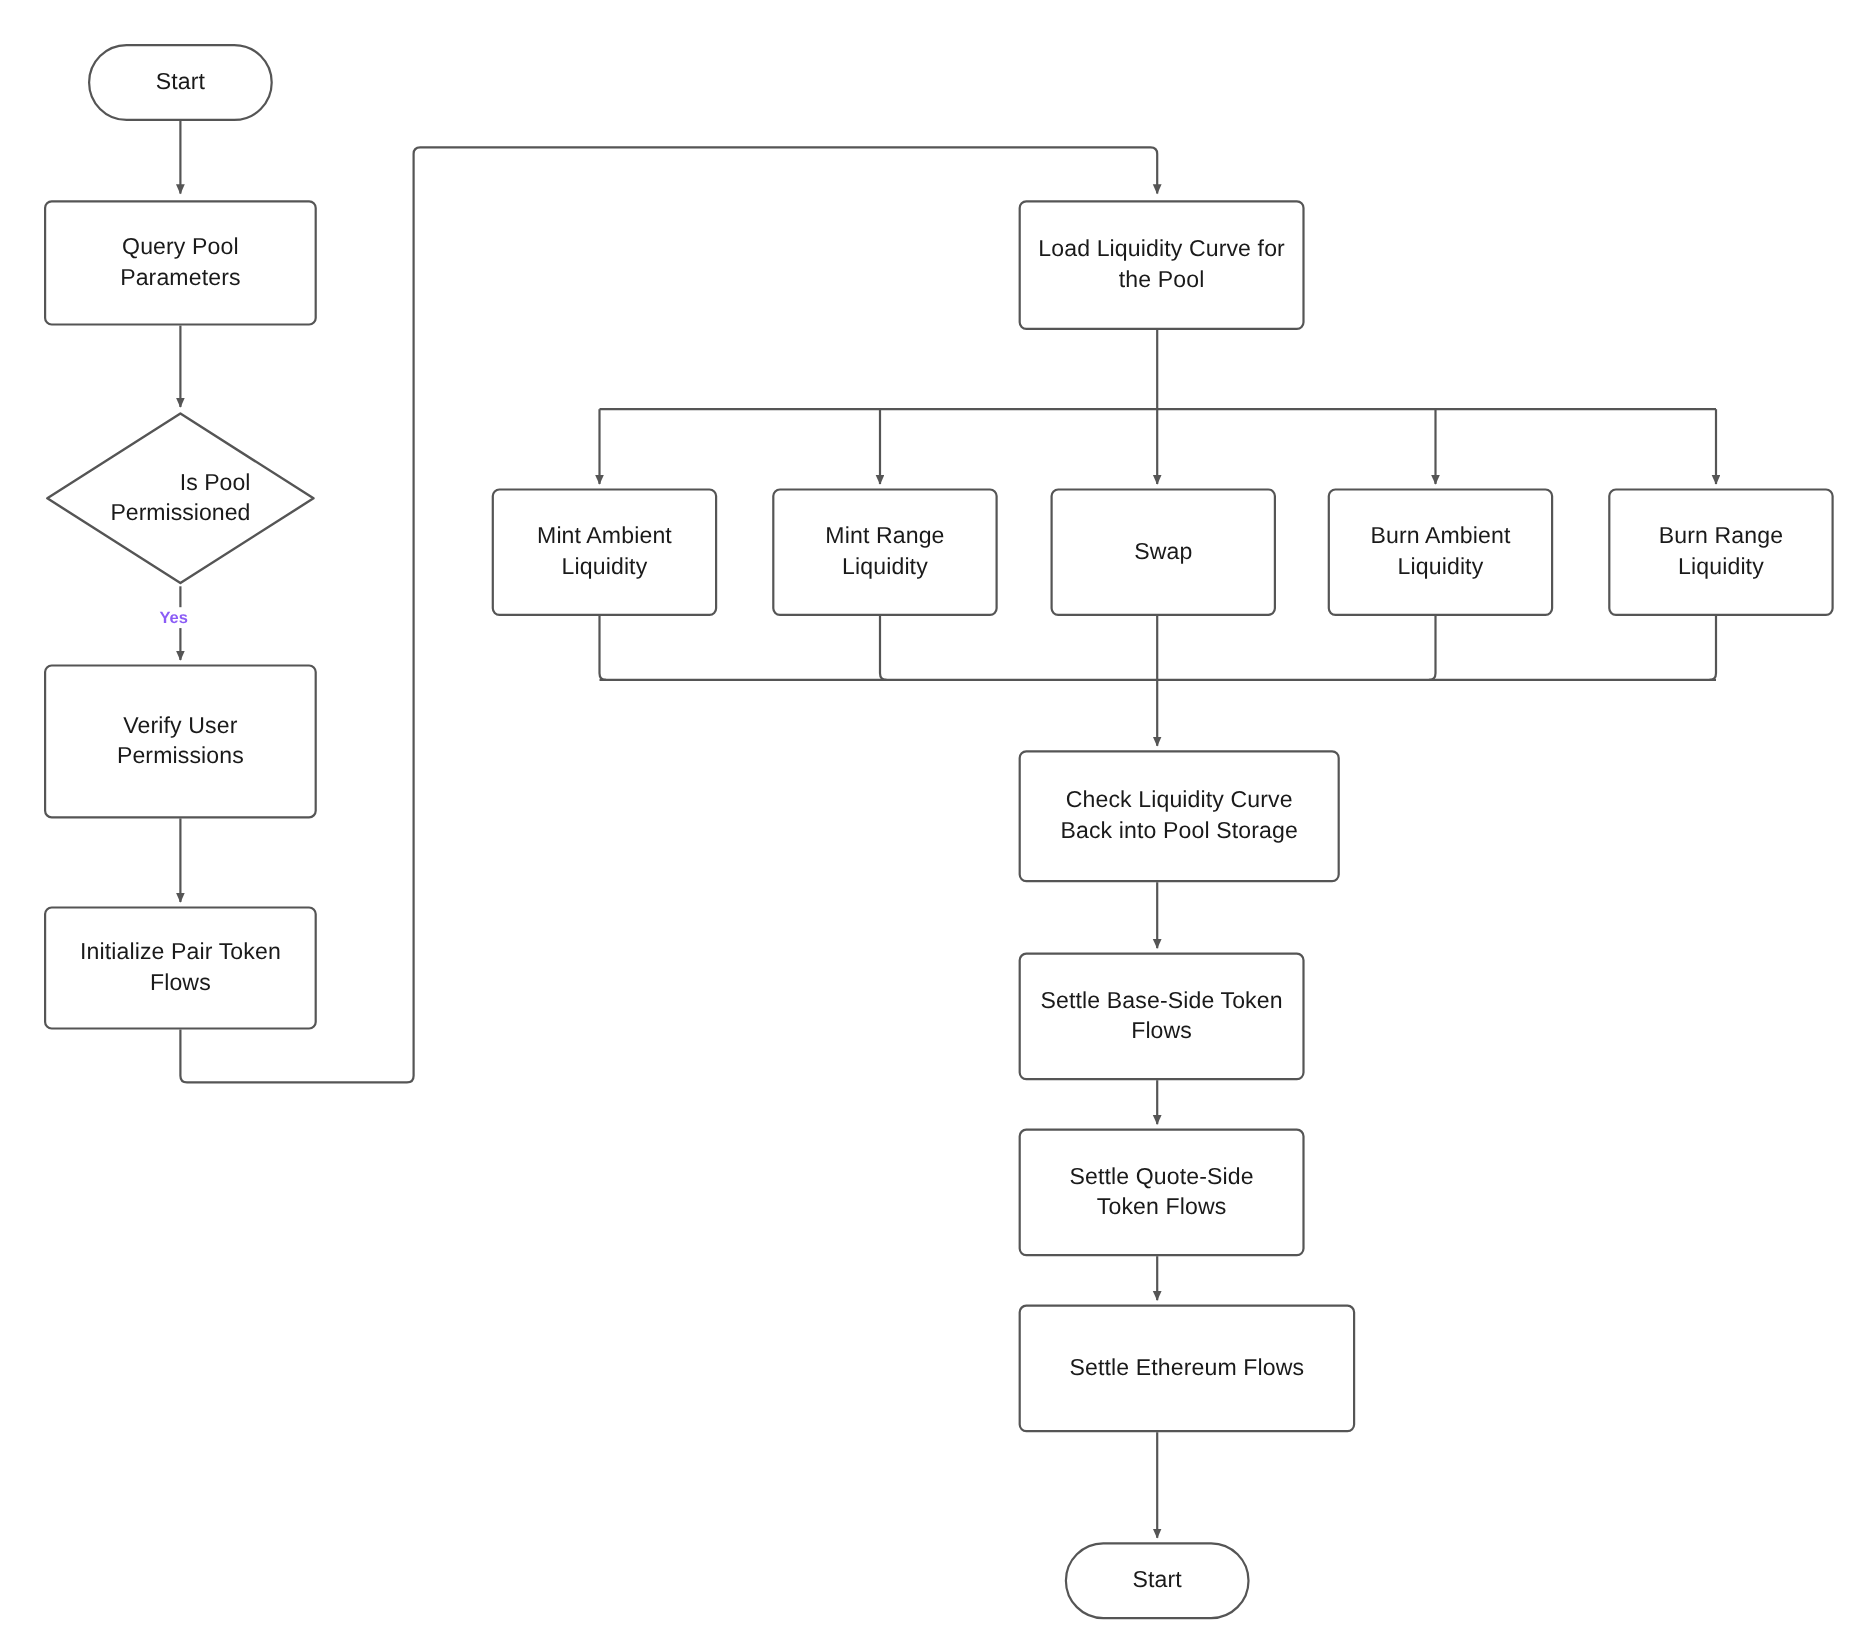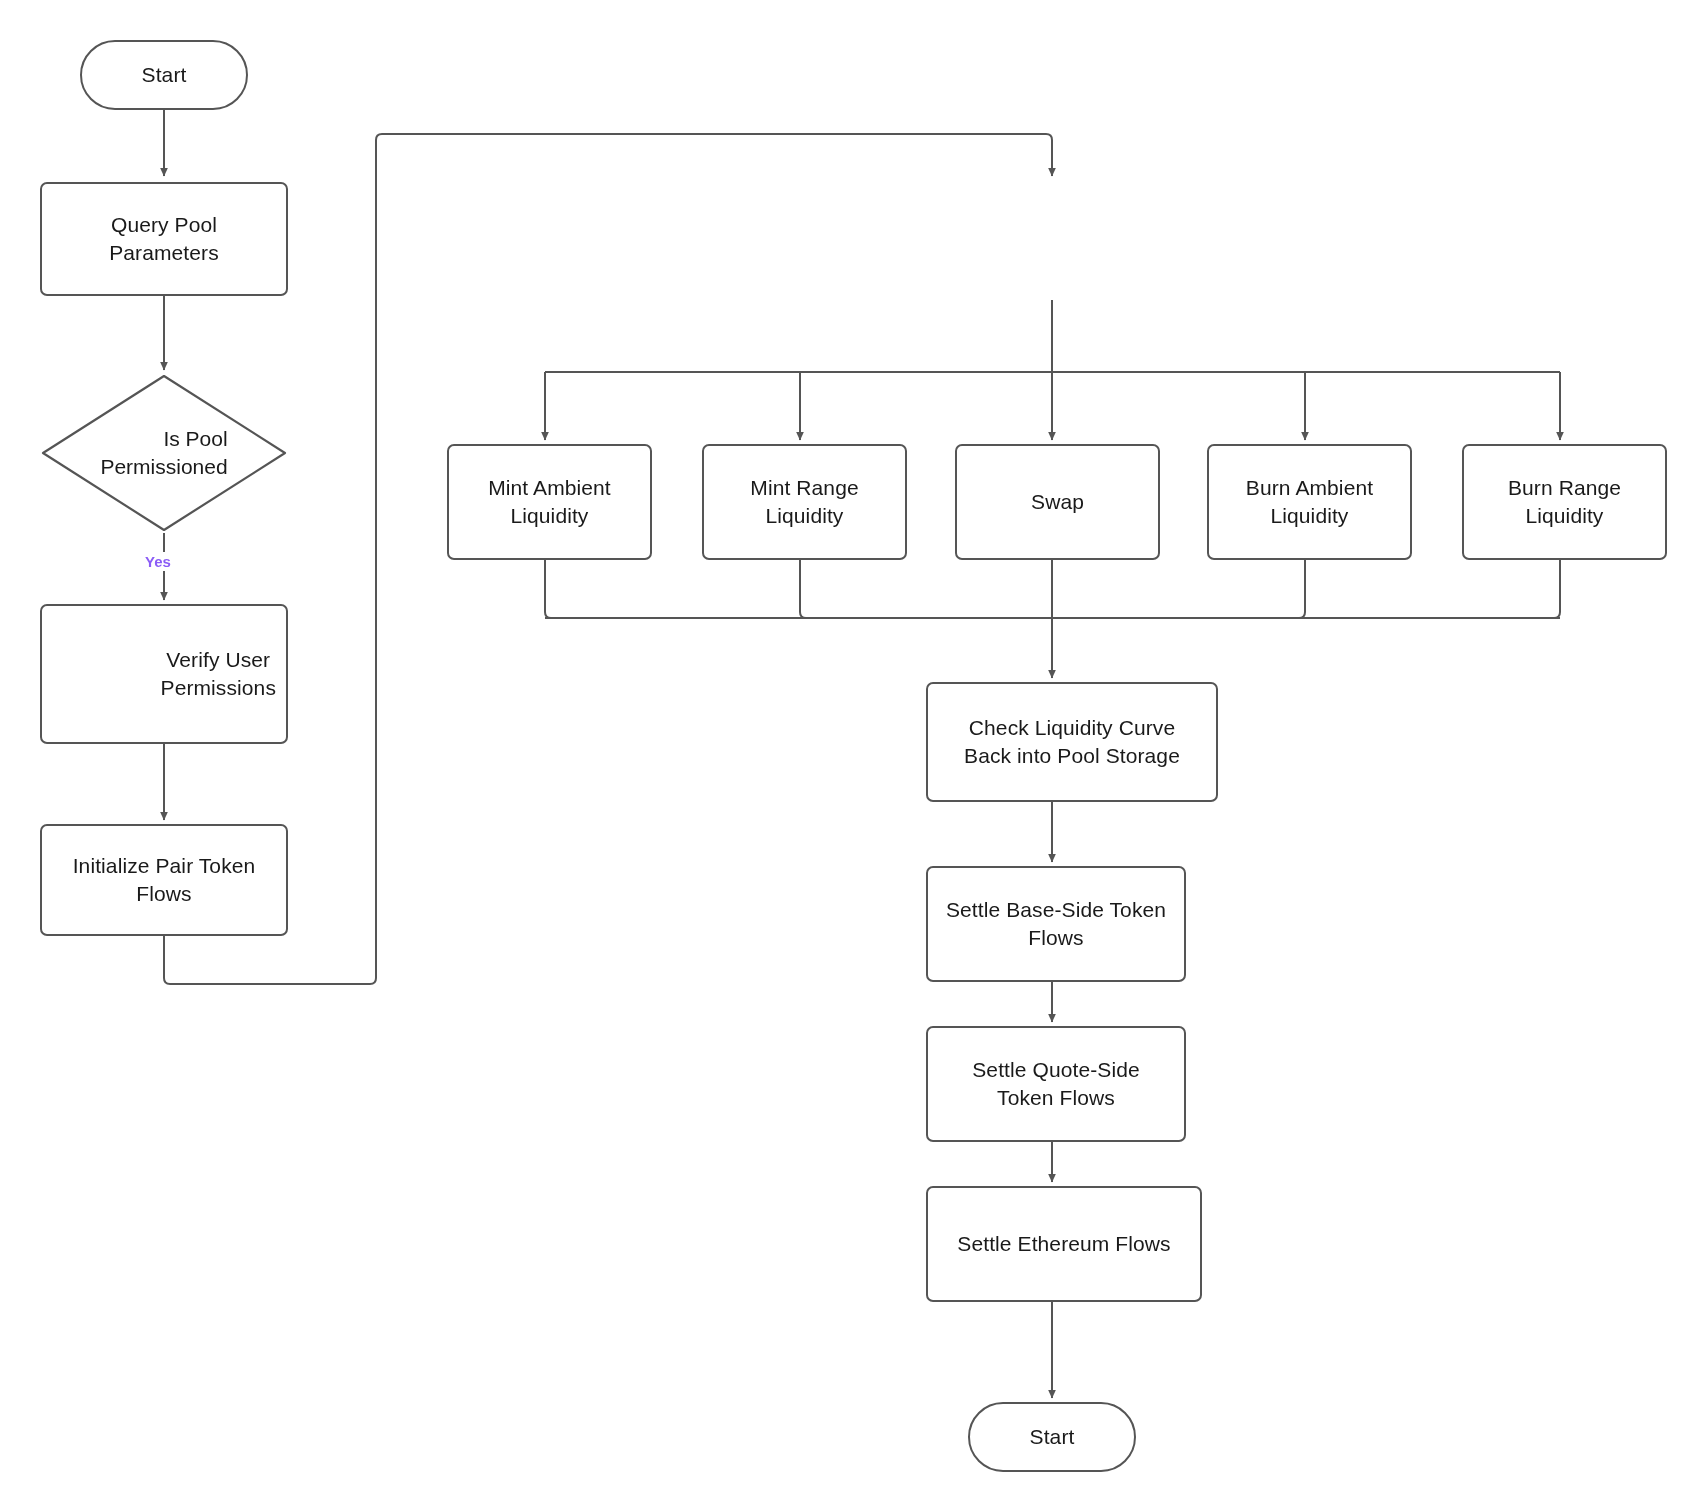--- a/index.html
+++ b/index.html
@@ -146,30 +146,34 @@
       <polygon points="124,3 245,80 124,157 3,80" fill="#ffffff" stroke="#555555" stroke-width="2.2" stroke-linejoin="round"></polygon>
     </svg>
     <span class="label">Is Pool
 Permissioned</span>
   </div>
 
   <div class="edge-label" style="left:142px; top:552px;">
     <span>Yes</span>
   </div>
 
-  <div class="node process" style="left:40px; top:604px; width:248px; height:140px;justify-content:flex-end;">
+  <div class="node process" style="left:40px; top:604px; width:248px; height:140px;">
     <span class="label">Verify User
 Permissions</span>
   </div>
 
   <div class="node process" style="left:40px; top:824px; width:248px; height:112px;">
     <span class="label">Initialize Pair Token
 Flows</span>
   </div>
 
+  <div class="node process" style="left:926px; top:182px; width:260px; height:118px;">
+    <span class="label">Load Liquidity Curve for
+the Pool</span>
+  </div>
 
   <div class="node process" style="left:447px; top:444px; width:205px; height:116px;">
     <span class="label">Mint Ambient
 Liquidity</span>
   </div>
 
   <div class="node process" style="left:702px; top:444px; width:205px; height:116px;">
     <span class="label">Mint Range
 Liquidity</span>
   </div>
@@ -196,21 +200,21 @@
   <div class="node process" style="left:926px; top:866px; width:260px; height:116px;">
     <span class="label">Settle Base-Side Token
 Flows</span>
   </div>
 
   <div class="node process" style="left:926px; top:1026px; width:260px; height:116px;">
     <span class="label">Settle Quote-Side
 Token Flows</span>
   </div>
 
-  <div class="node process" style="left:926px; top:1186px; width:276px; height:116px;align-items:center;">
+  <div class="node process" style="left:926px; top:1186px; width:306px; height:116px;align-items:center;">
     <span class="label">Settle Ethereum Flows</span>
   </div>
 
   <div class="node terminal" style="left:968px; top:1402px; width:168px; height:70px;">
     <span class="label">Start</span>
   </div>
 
 </div>
 
 </body></html>

